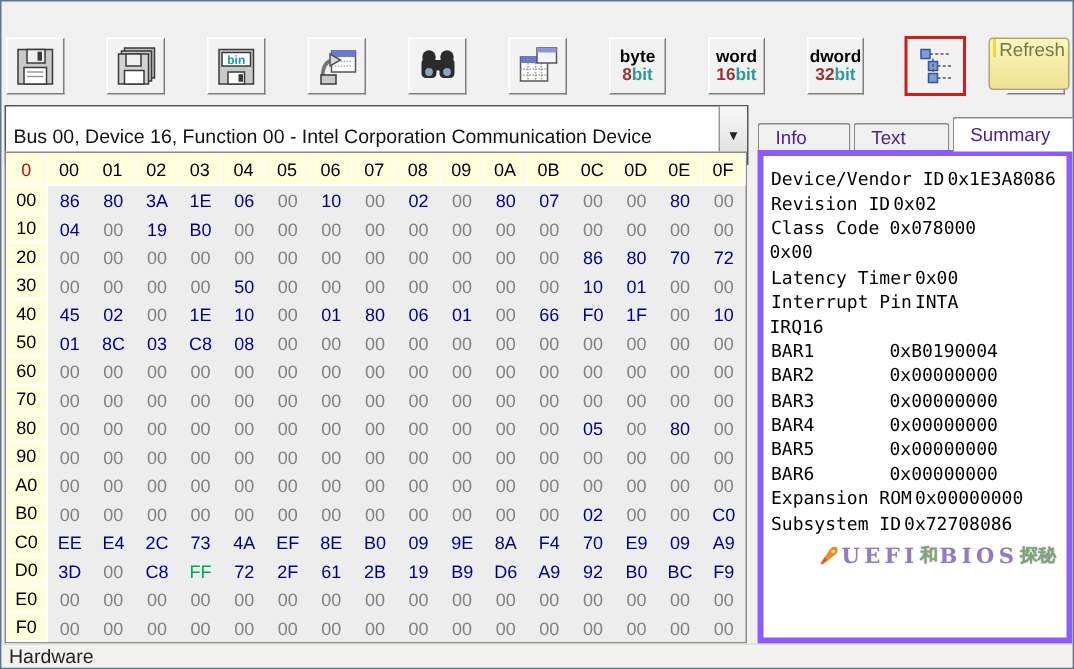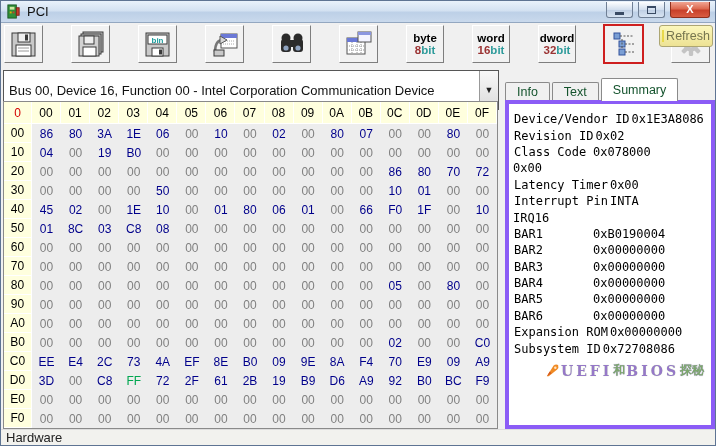--- a/index.html
+++ b/index.html
@@ -38,40 +38,40 @@
     display:flex;flex-direction:column;align-items:center;justify-content:center;
     padding:1px;flex:none;
   }
   .tbtn.mode{width:38px;}
   .mode .l1{font-size:11.5px;font-weight:bold;color:#000;line-height:12px;}
   .mode .l2{font-size:11.5px;font-weight:bold;line-height:13px;}
   .mode .num{color:#9B3333;}
   .mode .unit{color:#2E9B9B;}
   .tbtn.selected{outline:2px solid #CE1F1F;outline-offset:-1px;}
   .refresh-btn{
-    position:absolute;right:2px;top:2px;width:54px;height:22px;
+    position:absolute;right:2px;top:2px;width:54px;height:35px;
     background:linear-gradient(#FBF7BC,#EDE294);border:1px solid #ADA673;border-radius:3px;
-    color:#76764F;font-size:12.5px;display:flex;align-items:center;justify-content:center;
+    color:#76764F;font-size:12.5px;display:flex;justify-content:center;
   }
   .refresh-btn::before{content:"";width:2px;height:12px;background:#E8D84A;margin-right:2px;}
   
   .combobox{
     position:absolute;left:2px;top:69px;width:496px;height:40px;background:#fff;
     border:1px solid #565656;display:flex;align-items:center;padding-left:5px;font-size:13px;color:#111;
   }
   .combo-arrow{
     margin-left:auto;width:19px;height:100%;border-left:1px solid #999;
     background:linear-gradient(#F8F8F8,#DCDCDC);display:flex;align-items:center;justify-content:center;
     color:#222;font-size:9px;
   }
   
   .tabs{position:absolute;left:504px;top:77px;height:23px;display:flex;align-items:flex-end;font-size:12.5px;}
   .tab{
-    height:19px;padding:2px 11px 0 11px;background:#F0F0F0;border:1px solid #8A8A8A;border-bottom:none;
-    border-radius:2px 2px 0 0;margin-right:2px;color:#14532d;position:relative;z-index:1;
+    height:19px;padding:2px 28px 0 11px;background:#F0F0F0;border:1px solid #8A8A8A;border-bottom:none;
+    border-radius:2px 2px 0 0;margin-right:2px;color:#4c1d95;position:relative;z-index:1;
   }
   .tab.active{height:23px;background:#fff;padding-top:4px;z-index:3;}
   
   .hexgrid{
     position:absolute;left:2px;top:100px;width:495px;height:328px;background:#EDEDED;
     border:1px solid #8A8A8A;display:grid;
     grid-template-columns:28px repeat(16,1fr);
     grid-template-rows:22px repeat(16,19px);
     font-size:12px;
   }
@@ -105,41 +105,20 @@
     border-top:1px solid #DDD;display:flex;padding-left:5px;
     font-size:13px;color:#222;
   }
   svg{display:block;}
 </style>
 </head>
 <body>
 
 <div class="window">
 
-  <div class="titlebar">
-    <svg class="appicon" viewBox="0 0 16 16">
-      <rect x="2" y="1" width="9" height="14" fill="#2F8F3A" stroke="#1A5A22"></rect>
-      <rect x="4" y="3" width="5" height="3" fill="#CFE8A0"></rect>
-      <rect x="4" y="8" width="2" height="2" fill="#E0B000"></rect>
-      <rect x="7" y="8" width="2" height="2" fill="#C83C2A"></rect>
-      <rect x="11" y="4" width="3" height="8" fill="#C83C2A" stroke="#7A2318"></rect>
-    </svg>
-    <span class="title-text">PCI</span>
-    <div class="controls">
-      <div class="ctrl">
-          <div class="minbar"></div>
-        </div>
-      <div class="ctrl">
-          <div class="maxbox"></div>
-        </div>
-      <div class="ctrl close">
-          <span>X</span>
-        </div>
-    </div>
-  </div>
 
   <div class="toolbar">
 
     <div class="tbtn">
       <svg width="27" height="27" viewBox="0 0 27 27">
         <rect x="2" y="2" width="23" height="23" fill="#C9C9C9" stroke="#3A3A3A"></rect>
         <rect x="8" y="2" width="12" height="9" fill="#EFEFEF" stroke="#3A3A3A"></rect>
         <rect x="15" y="3.5" width="3" height="6" fill="#3A3A3A"></rect>
         <rect x="6" y="14" width="15" height="11" fill="#FFFFFF" stroke="#3A3A3A"></rect>
         <line x1="8" y1="17" x2="19" y2="17" stroke="#9A9A9A"></line>

